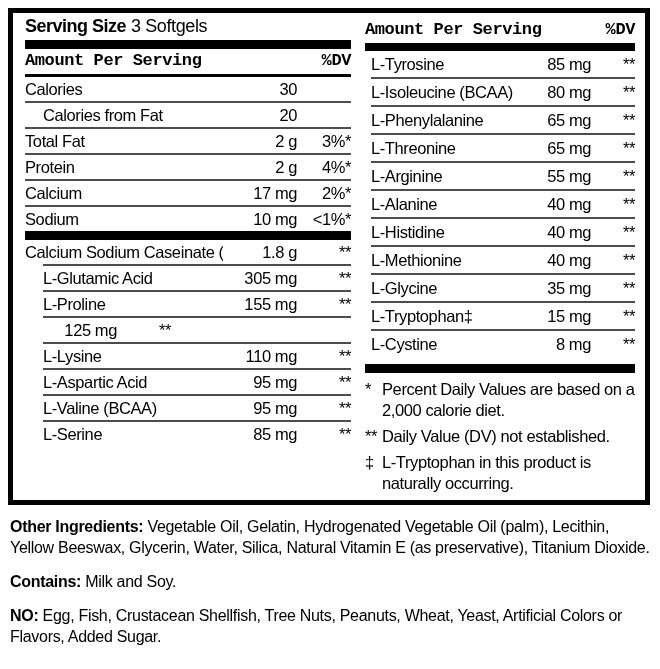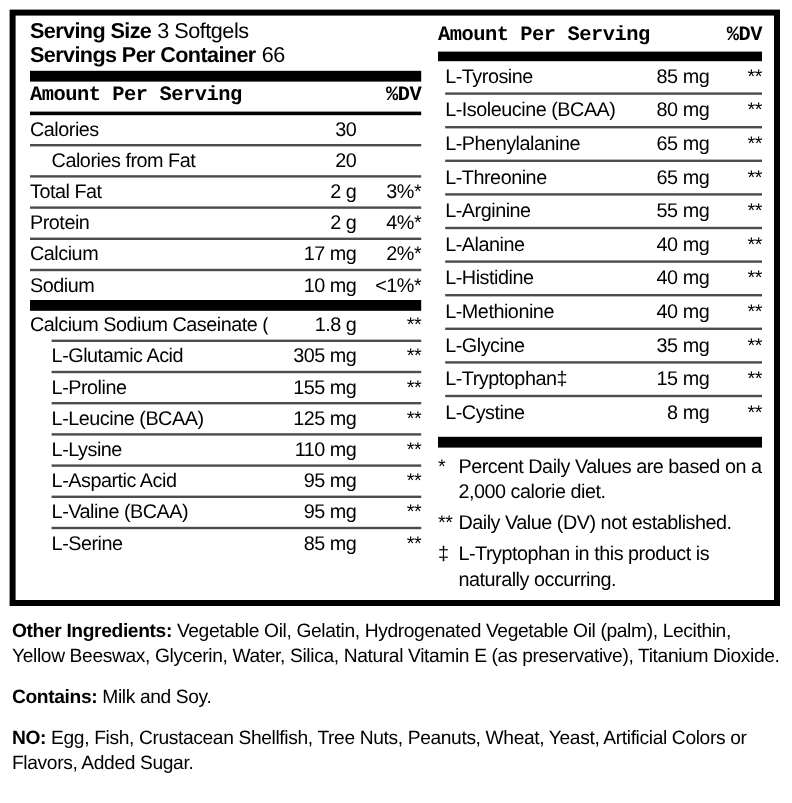--- a/index.html
+++ b/index.html
@@ -100,23 +100,20 @@
   .bottom p:last-child { margin-bottom: 0; }
 </style>
 </head>
 <body>
 
 <div class="facts-box">
   <div class="col-left">
     <div class="serving-line">
       <b>Serving Size</b><span class="val">3 Softgels</span>
     </div>
-    <div class="serving-line">
-      <b>Servings Per Container</b><span class="val">66</span>
-    </div>
     <div class="bar after-serving"></div>
     <div class="hdr">
       <span>Amount Per Serving</span>
       <span>%DV</span>
     </div>
     <div class="rows" id="left-main">
   <div class="row first">
     <span class="n">Calories</span>
     <span class="amt">30</span>
     <span class="dv"></span>
@@ -166,21 +163,20 @@
     <span class="dv">**</span>
   </div>
 
   <div class="row indent">
     <span class="n">L-Proline</span>
     <span class="amt">155 mg</span>
     <span class="dv">**</span>
   </div>
 
   <div class="row indent">
-    <span class="n">L-Leucine (BCAA)</span>
     <span class="amt">125 mg</span>
     <span class="dv">**</span>
   </div>
 
   <div class="row indent">
     <span class="n">L-Lysine</span>
     <span class="amt">110 mg</span>
     <span class="dv">**</span>
   </div>
 

